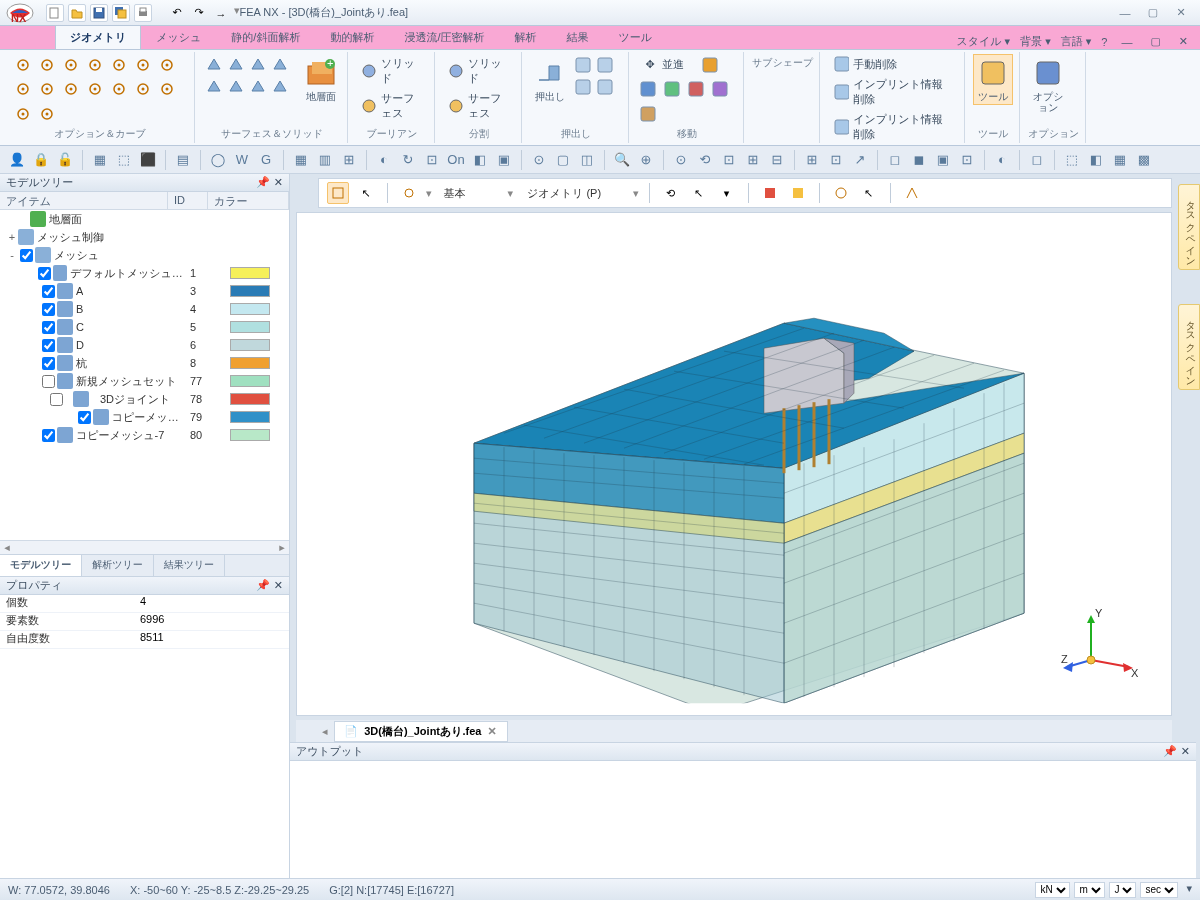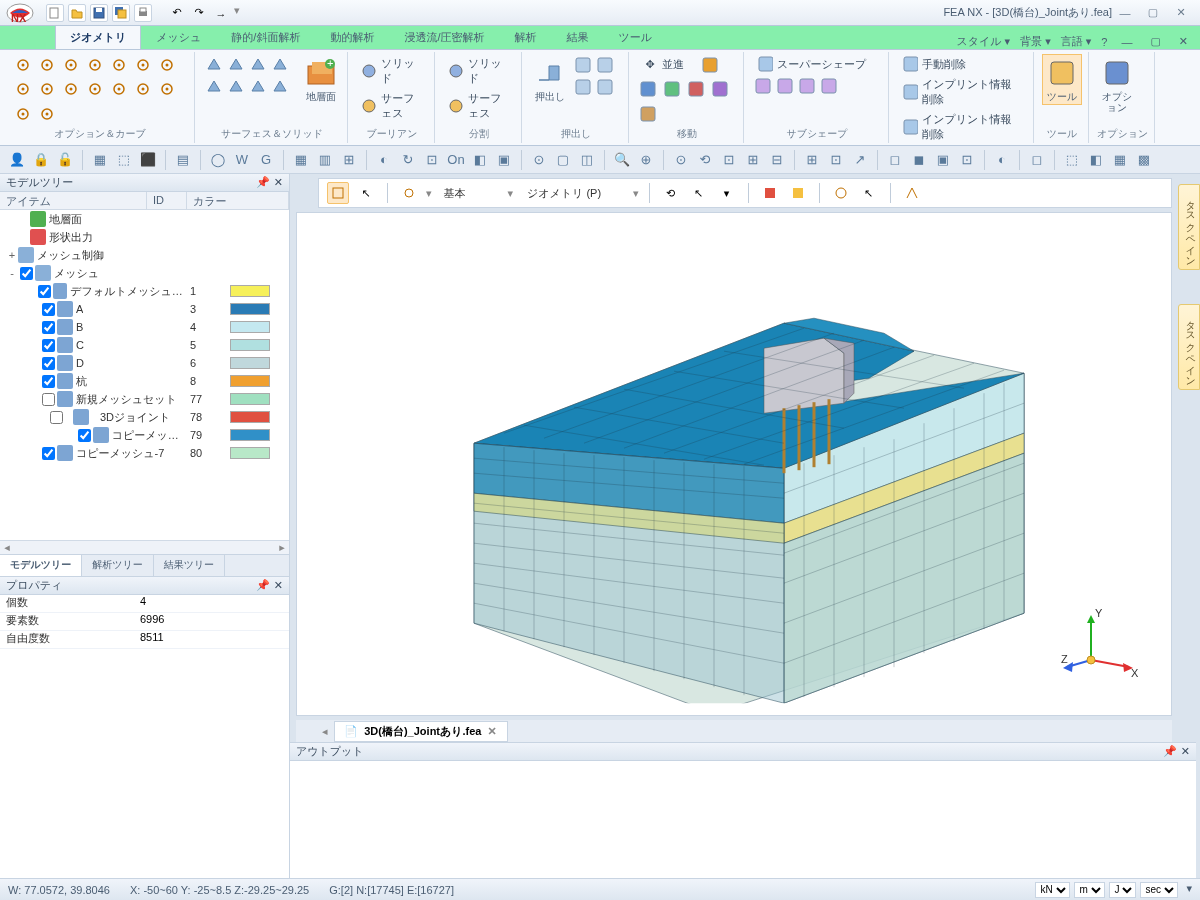--- a/index.html
+++ b/index.html
@@ -1,24 +1,24 @@
 <!DOCTYPE html>
 <html><head>
 <meta charset="utf-8">
 <style>
 * { box-sizing: border-box; margin: 0; padding: 0; font-family: "Segoe UI", Meiryo, sans-serif; font-size: 11px; }
 body { background: #e6ecf4; width: 1200px; height: 900px; overflow: hidden; display: flex; flex-direction: column; }
 .titlebar { height: 26px; background: linear-gradient(#f8fbfe,#e6ecf4); display: flex; align-items: center; border-bottom: 1px solid #b8c8db; }
 .app-logo { width: 40px; height: 34px; display: flex; align-items: center; justify-content: center; }
 .qat { display: flex; gap: 4px; padding-left: 6px; }
 .qat-btn { width: 18px; height: 18px; display:flex; align-items:center; justify-content:center; background:#fff; border:1px solid #c8d4e2; border-radius:2px; cursor:pointer;}
-.title-spacer { flex:1; text-align:right; color:#4a5d72; }
+.title-spacer { flex:1; text-align:left; color:#4a5d72; }
 .win-controls { display:flex; gap:2px; padding-right:6px;}
 .win-btn { width:26px; height:18px; display:flex; align-items:center; justify-content:center; color:#6b7c8e;}
-.ribbon-tabs { height:24px; background:#86efac; display:flex; align-items:flex-end; padding-left:55px; border-bottom:1px solid #b8c8db;}
+.ribbon-tabs { height:24px; background:#f9a8d4; display:flex; align-items:flex-end; padding-left:55px; border-bottom:1px solid #b8c8db;}
 .ribbon-tab { padding:4px 14px; color:#4a5d72; cursor:pointer; border:1px solid transparent; border-bottom:none; }
 .ribbon-tab.active { background:#f5f8fc; border-color:#b8c8db; color:#1e3c66; font-weight:bold;}
 .ribbon-right { margin-left:auto; display:flex; gap:10px; padding-right:8px; font-size:11px; color:#4a5d72;}
 .ribbon-right span{cursor:pointer; display:flex; align-items:center; gap:2px;}
 .ribbon-body { height:96px; background:#f5f8fc; border-bottom:1px solid #b8c8db; display:flex; padding:2px 6px; gap:2px;}
 .ribbon-group { border-right:1px solid #d0dae6; padding:2px 6px; display:flex; flex-direction:column; }
 .rg-content { flex:1; display:flex; gap:2px; align-items:flex-start; flex-wrap:wrap;}
 .rg-content.col{flex-direction:column; align-items:stretch; gap:1px;}
 .rg-title { text-align:center; font-size:10px; color:#6b7c8e; padding-top:2px;}
 .small-ico { width:22px; height:22px; display:flex; align-items:center; justify-content:center; border:1px solid transparent; border-radius:2px; cursor:pointer;}
@@ -412,52 +412,20 @@
         </div>
         <div class="small-ico">
           <svg width="18" height="18">
             <rect x="2" y="2" width="14" height="14" rx="2" fill="#d0a060" stroke="#7a92ad"></rect>
           </svg>
         </div>
       </div>
       <div class="rg-title">移動</div>
     </div>
     <div class="ribbon-group">
-      <div class="rg-content col" style="width: 130px;">
-        <div class="med-btn">
-          <div class="glyph">
-            <svg width="18" height="18">
-              <rect x="2" y="2" width="14" height="14" rx="2" fill="#a8c8e8" stroke="#7a92ad"></rect>
-            </svg>
-          </div>
-          <span>スーパーシェープ</span>
-        </div>
-        <div style="display: flex;">
-          <div class="small-ico">
-            <svg width="18" height="18">
-              <rect x="2" y="2" width="14" height="14" rx="2" fill="#c8a8e8" stroke="#7a92ad"></rect>
-            </svg>
-          </div>
-          <div class="small-ico">
-            <svg width="18" height="18">
-              <rect x="2" y="2" width="14" height="14" rx="2" fill="#c8a8e8" stroke="#7a92ad"></rect>
-            </svg>
-          </div>
-          <div class="small-ico">
-            <svg width="18" height="18">
-              <rect x="2" y="2" width="14" height="14" rx="2" fill="#c8a8e8" stroke="#7a92ad"></rect>
-            </svg>
-          </div>
-          <div class="small-ico">
-            <svg width="18" height="18">
-              <rect x="2" y="2" width="14" height="14" rx="2" fill="#c8a8e8" stroke="#7a92ad"></rect>
-            </svg>
-          </div>
-        </div>
-      </div>
       <div class="rg-title">サブシェープ</div>
     </div>
     <div class="ribbon-group">
       <div class="rg-content col" style="width: 130px;">
         <div class="med-btn">
           <div class="glyph">
             <svg width="18" height="18">
               <rect x="2" y="2" width="14" height="14" rx="2" fill="#a8c8e8" stroke="#7a92ad"></rect>
             </svg>
           </div>
@@ -664,41 +632,31 @@
 
   <div class="left-panel">
 
     <div style="flex:1.6; display:flex; flex-direction:column; min-height:0;">
       <div class="panel-hdr">
         <span>モデルツリー</span>
         <span class="close">📌</span>
         <span class="close" style="margin-left:4px">✕</span>
       </div>
       <div class="tree-cols">
-        <div style="width:147px">アイテム</div>
+        <div style="width:168px">アイテム</div>
         <div style="width:40px">ID</div>
         <div style="flex:1">カラー</div>
       </div>
       <div class="tree-body" id="tree-body">
           <div class="tree-row tree-grid">
             <div style="display: flex; align-items: center;">
               <span class="indent" style="width:18px"></span>
               <span class="exp"></span>
               <span class="ico" style="background:#50b050"></span>
               <span>地層面</span>
-            </div>
-            <div></div>
-            <div></div>
-          </div>
-          <div class="tree-row tree-grid">
-            <div style="display: flex; align-items: center;">
-              <span class="indent" style="width:18px"></span>
-              <span class="exp"></span>
-              <span class="ico" style="background:#e05050"></span>
-              <span>形状出力</span>
             </div>
             <div></div>
             <div></div>
           </div>
           <div class="tree-row tree-grid">
             <div style="display: flex; align-items: center;">
               <span class="indent" style="width:6px"></span>
               <span class="exp">+</span>
               <span class="ico" style="background:#8ab0d8"></span>
               <span>メッシュ制御</span>

